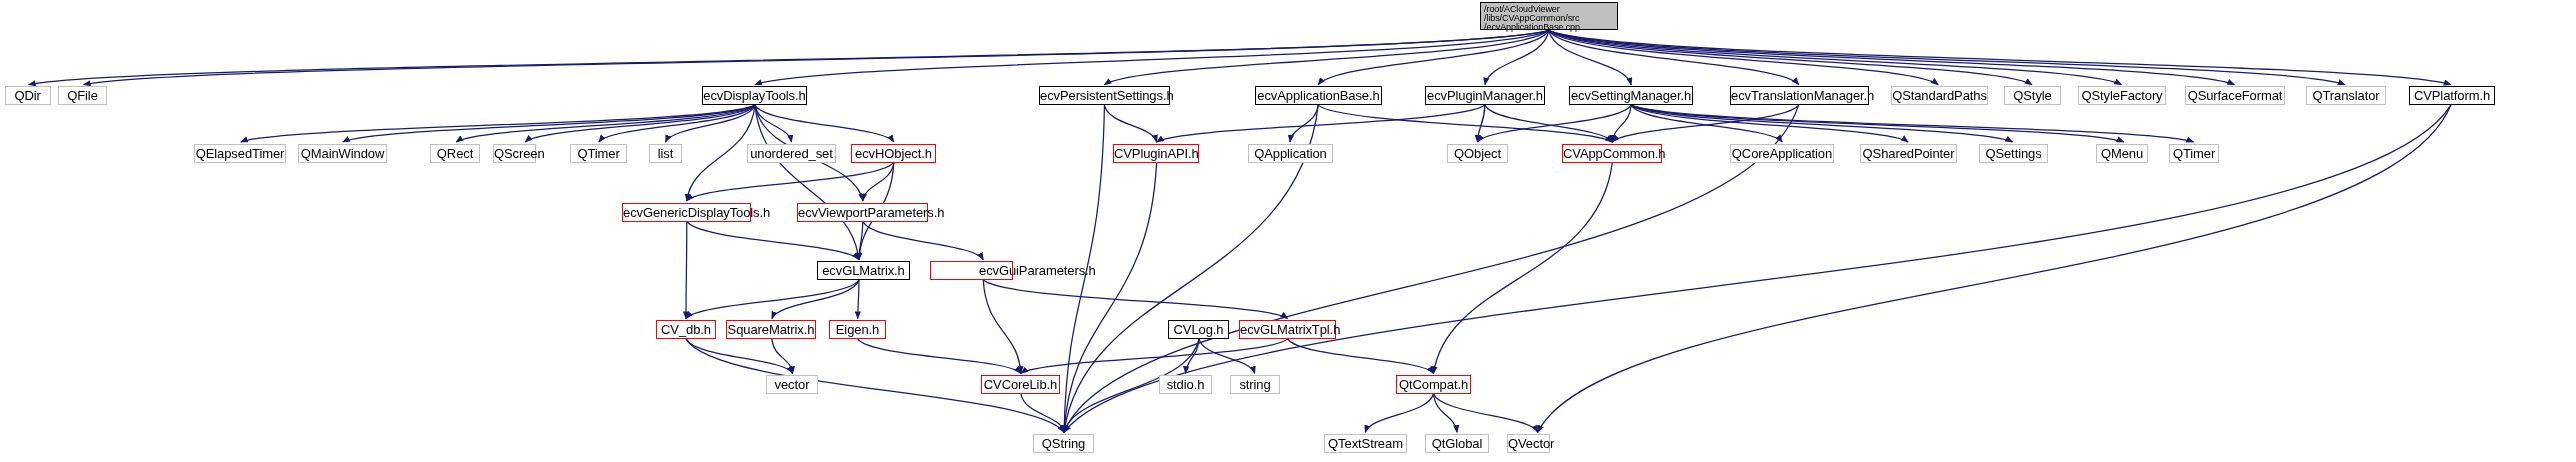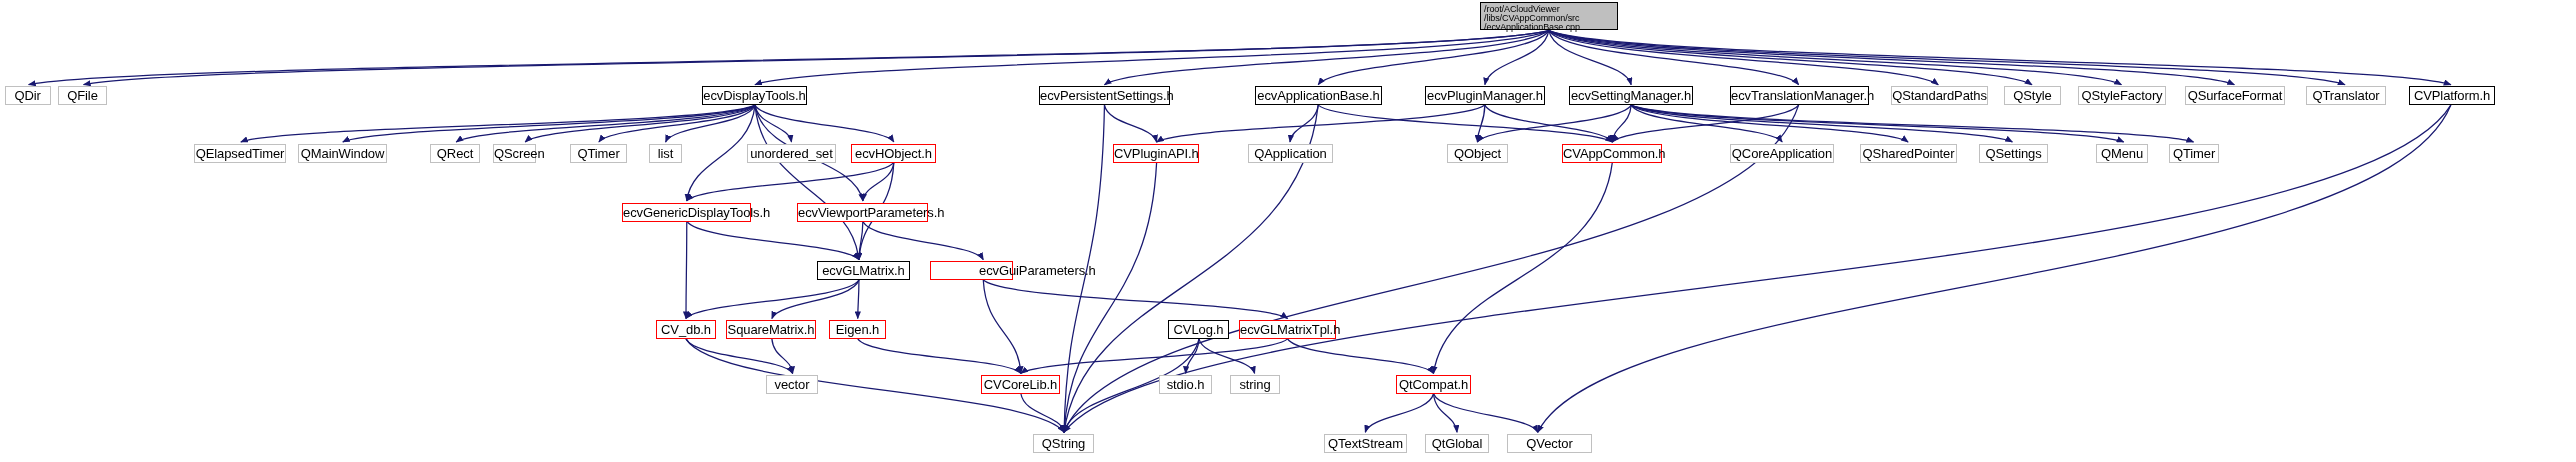--- a/index.html
+++ b/index.html
@@ -194,16 +194,16 @@
       <div class="node hdr" style="left: 1168px; top: 320px; width: 61px;">CVLog.h</div>
       <div class="node red" style="left: 1239px; top: 320px; width: 97px;">ecvGLMatrixTpl.h</div>
       <div class="node" style="left: 766px; top: 375px; width: 52px;">vector</div>
       <div class="node red" style="left: 981px; top: 375px; width: 79px;">CVCoreLib.h</div>
       <div class="node" style="left: 1159px; top: 375px; width: 53px;">stdio.h</div>
       <div class="node" style="left: 1230px; top: 375px; width: 50px;">string</div>
       <div class="node red" style="left: 1396px; top: 375px; width: 75px;">QtCompat.h</div>
       <div class="node" style="left: 1033px; top: 434px; width: 61px;">QString</div>
       <div class="node" style="left: 1324px; top: 434px; width: 83px;">QTextStream</div>
       <div class="node" style="left: 1425px; top: 434px; width: 64px;">QtGlobal</div>
-      <div class="node" style="left: 1507px; top: 434px; width: 85px;">QVector</div>
+      <div class="node" style="left: 1507px; top: 434px; width: 43px;">QVector</div>
     </div>
 </div>
 
 
 </body></html>

